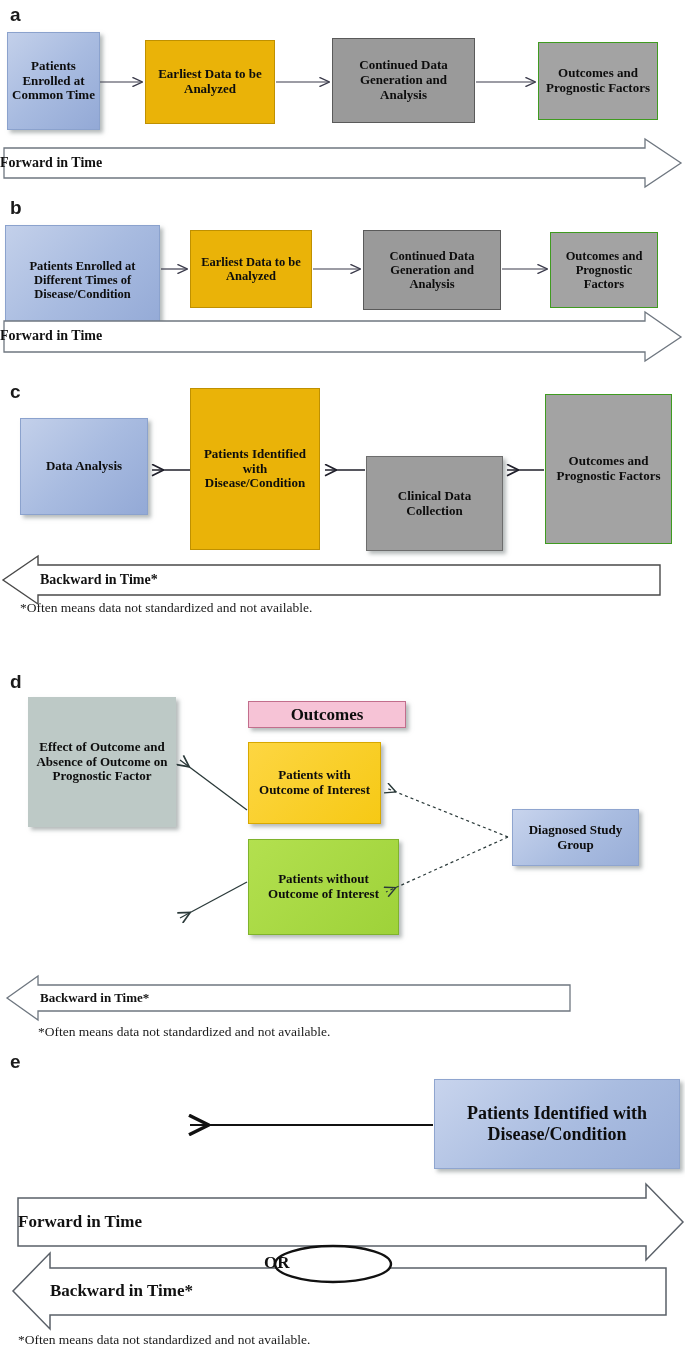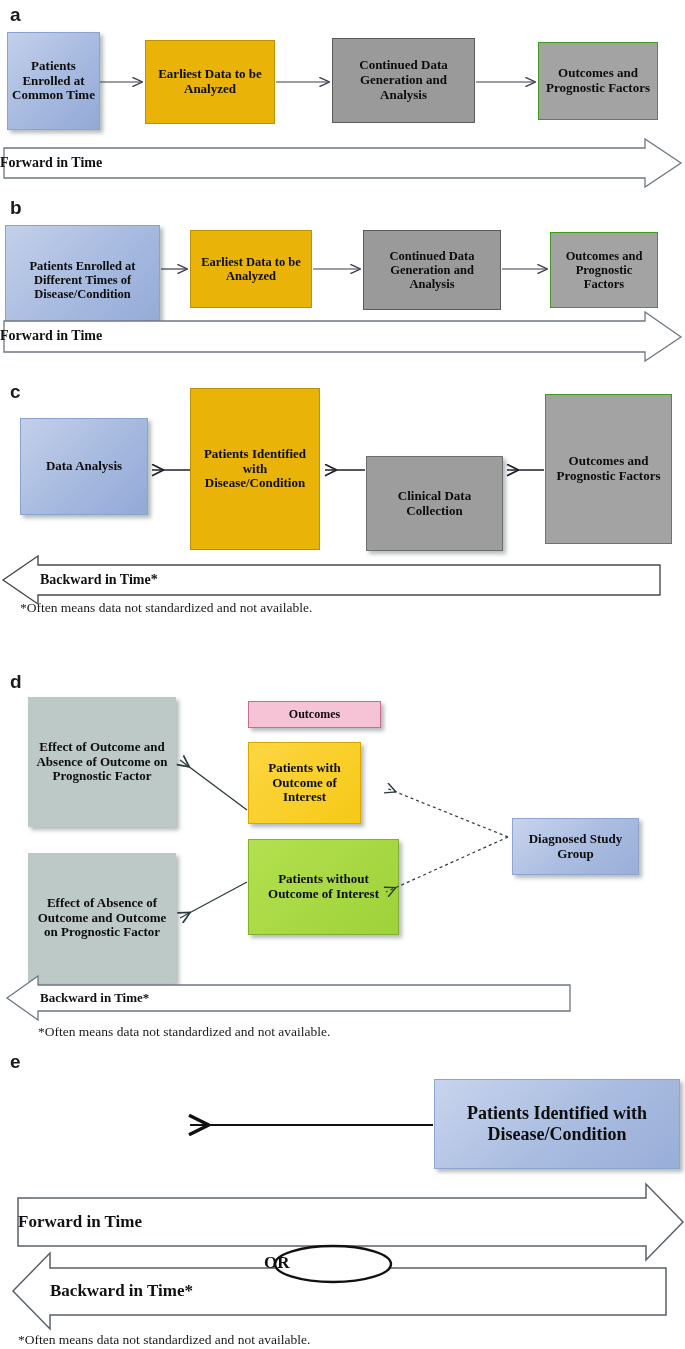--- a/index.html
+++ b/index.html
@@ -128,29 +128,28 @@
   </svg>
   <div class="arwtxt" style="left:40px;top:202px;width:620px;font-size:14px;">Backward in Time*</div>
   <div class="note" style="left:20px;top:230px;">*Often means data not standardized and not available.</div>
 </div>
 
 <div class="panel" style="top:660px;height:380px;">
   <div class="plabel" style="left:10px;top:12px;">d</div>
 
   <div class="box sage sh" style="left:28px;top:37px;width:148px;height:130px;font-size:13px;">Effect of Outcome and Absence of Outcome on Prognostic Factor</div>
 
-  <div class="box sage sh" style="left:28px;top:193px;width:148px;height:130px;font-size:13px;">Effect of Absence of Outcome and Outcome on Prognostic Factor</div>
 
-  <div class="box pink sh" style="left:248px;top:41px;width:133px;height:27px;font-size:12px;">Outcomes</div>
+  <div class="box pink sh" style="left:248px;top:41px;width:158px;height:27px;font-size:17px;">Outcomes</div>
 
-  <div class="box yellow2 sh" style="left:248px;top:82px;width:113px;height:82px;font-size:13px;">Patients with Outcome of Interest</div>
+  <div class="box yellow2 sh" style="left:248px;top:82px;width:133px;height:82px;font-size:13px;">Patients with Outcome of Interest</div>
 
   <div class="box green2 sh" style="left:248px;top:179px;width:151px;height:96px;font-size:13px;">Patients without Outcome of Interest</div>
 
-  <div class="box blue2 sh" style="left:512px;top:149px;width:127px;height:57px;font-size:13px;margin-top:9px;">Diagnosed Study Group</div>
+  <div class="box blue2 sh" style="left:512px;top:149px;width:127px;height:57px;font-size:13px;">Diagnosed Study Group</div>
 
   <svg class="overlay" width="685" height="380">
     <defs>
       <marker id="ar-d" markerWidth="11" markerHeight="10" refX="9.5" refY="5" orient="auto">
         <path d="M9.5,0.6 L0.6,5 L9.5,9.4" fill="none" stroke="#2b3a3a" stroke-width="1.3"></path>
       </marker>
       <marker id="ar-d2" markerWidth="11" markerHeight="10" refX="9.5" refY="5" orient="auto">
         <path d="M9.5,0.6 L0.6,5 L9.5,9.4" fill="none" stroke="#2b3a3a" stroke-width="1.2"></path>
       </marker>
     </defs>

